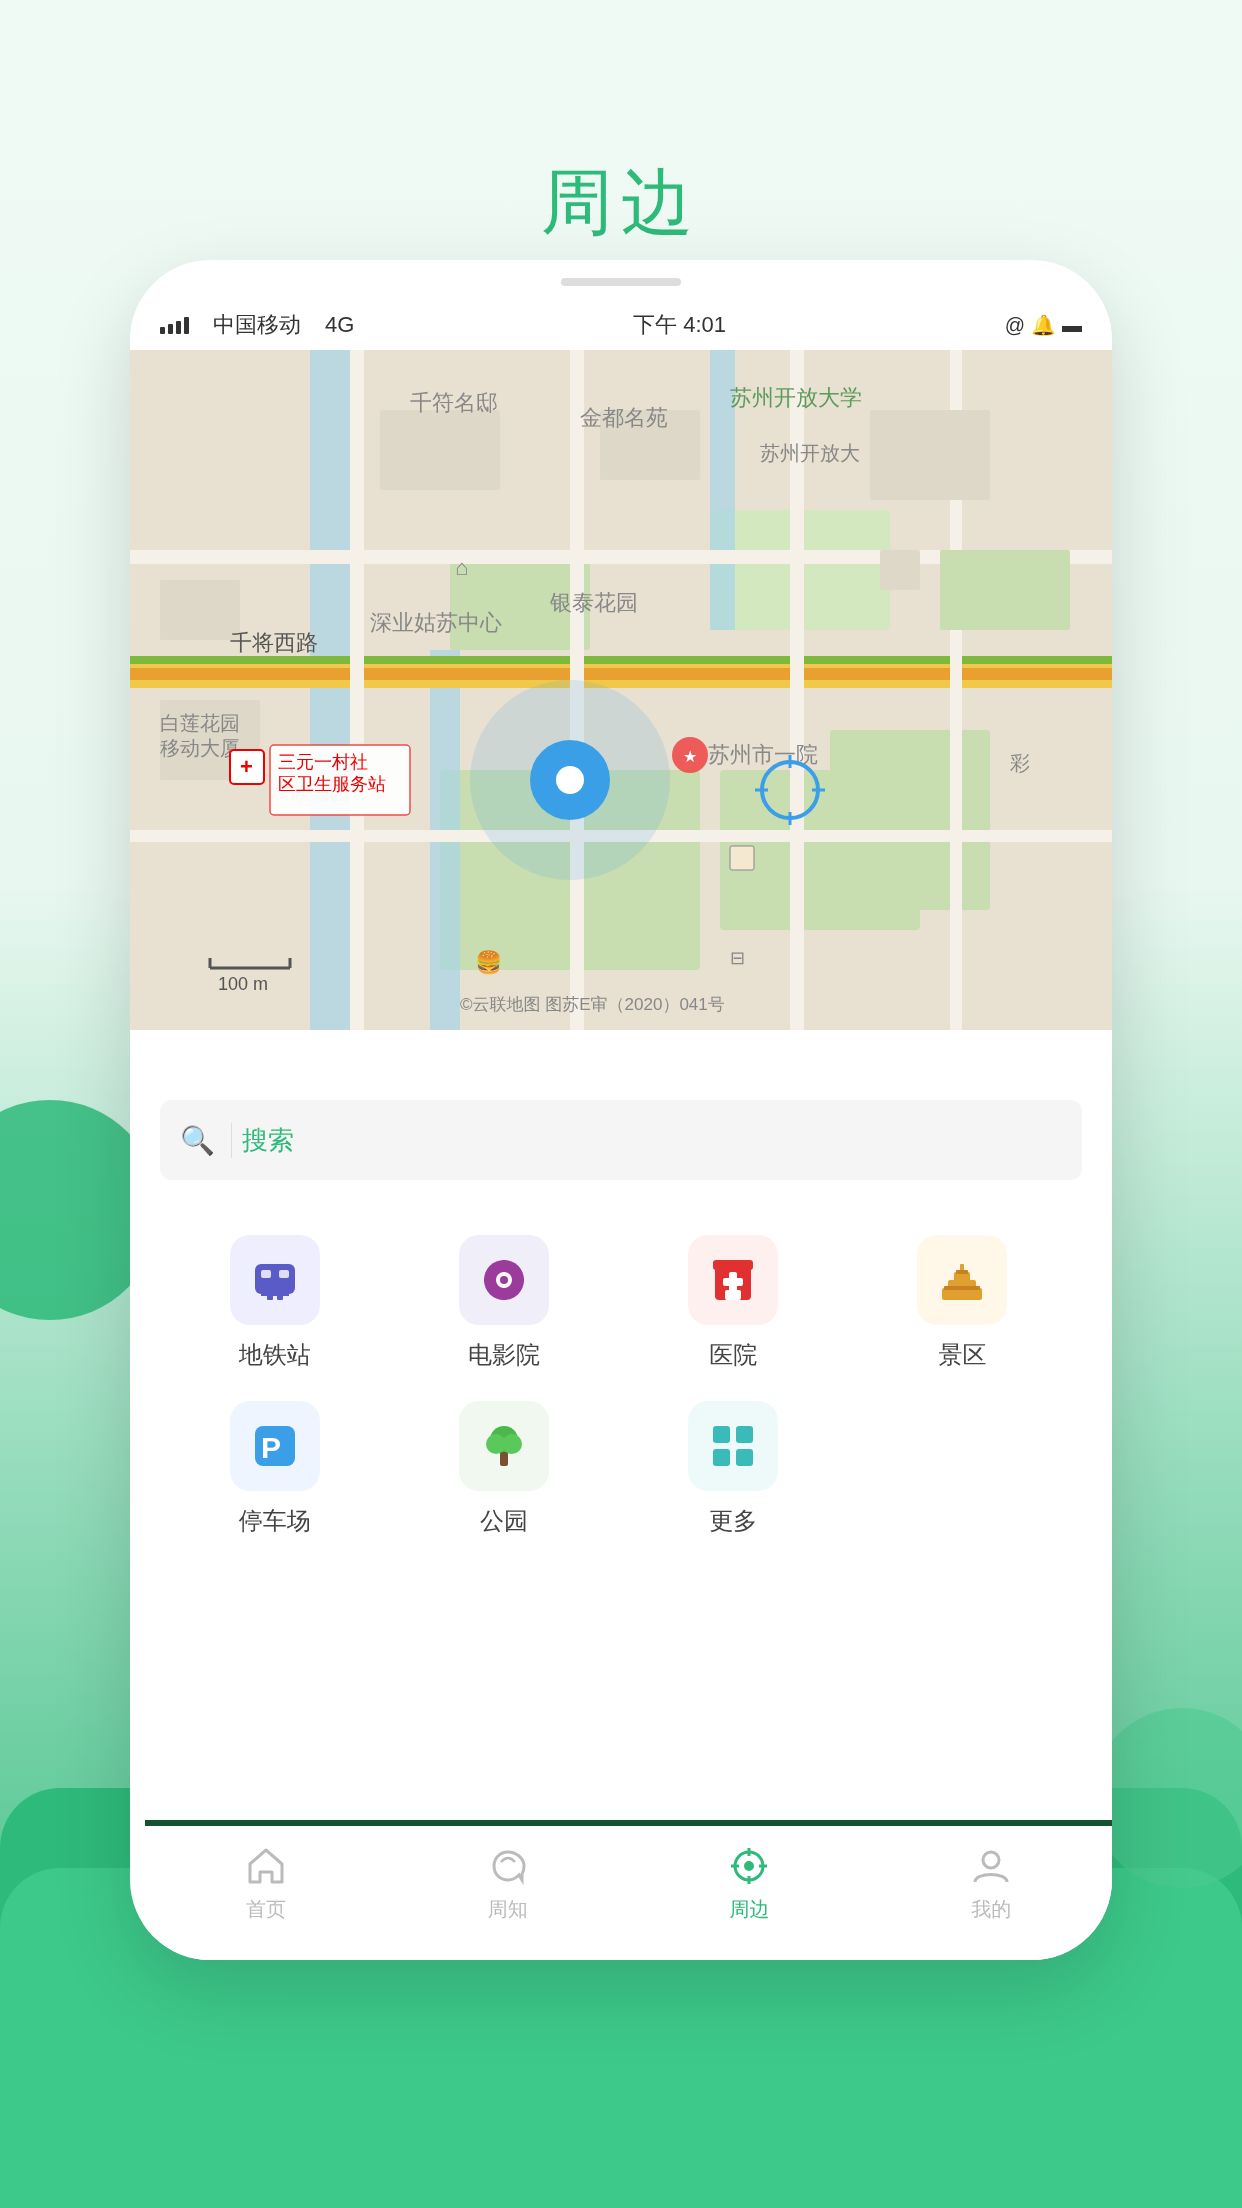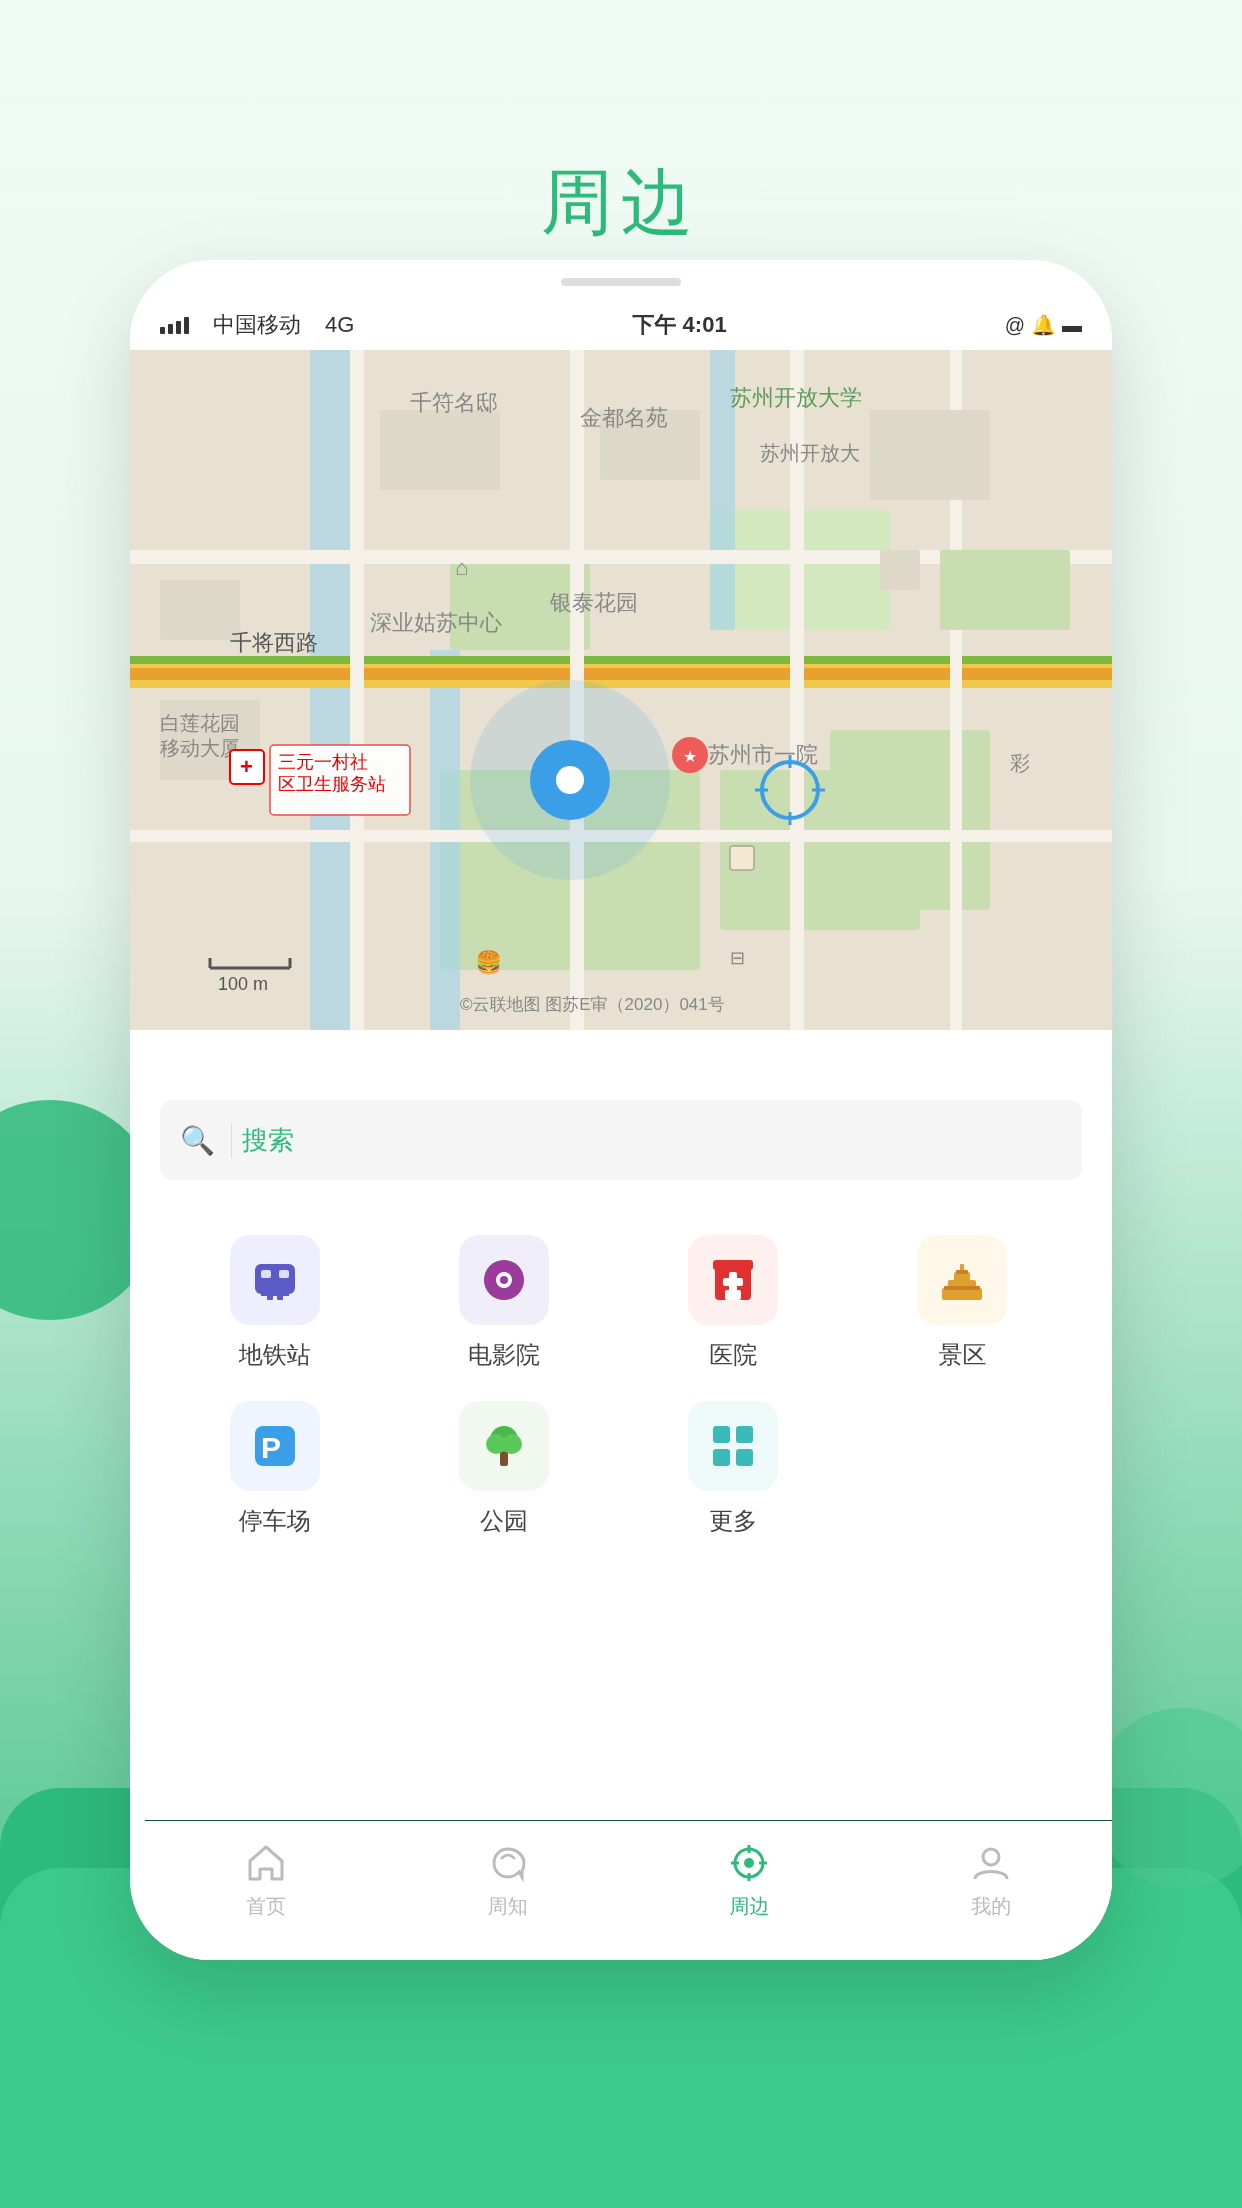--- a/index.html
+++ b/index.html
@@ -107,21 +107,21 @@
       background: rgba(255,255,255,0.95);
       z-index: 10;
     }
     .status-left {
       display: flex;
       align-items: center;
       gap: 24px;
     }
     .status-center {
       font-size: 22px;
-      font-weight: 700;
+      font-weight: 400;
     }
     .status-right {
       display: flex;
       align-items: center;
       gap: 6px;
       font-size: 20px;
     }
 
     
     .signal-bars {
@@ -218,21 +218,21 @@
     }
 
     
     .tab-bar {
       position: absolute;
       bottom: 0;
       left: 15px;
       right: 0;
       height: 140px;
       background: #fff;
-      border-top: 1px solid #14532d;
+      border-top: 6px solid #14532d;
       display: flex;
       align-items: center;
       justify-content: space-around;
       padding-bottom: 20px;
     }
     .tab-item {
       display: flex;
       flex-direction: column;
       align-items: center;
       gap: 8px;

